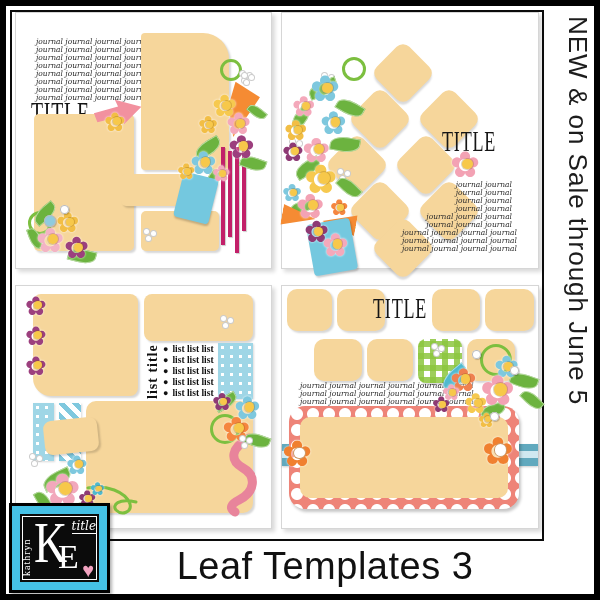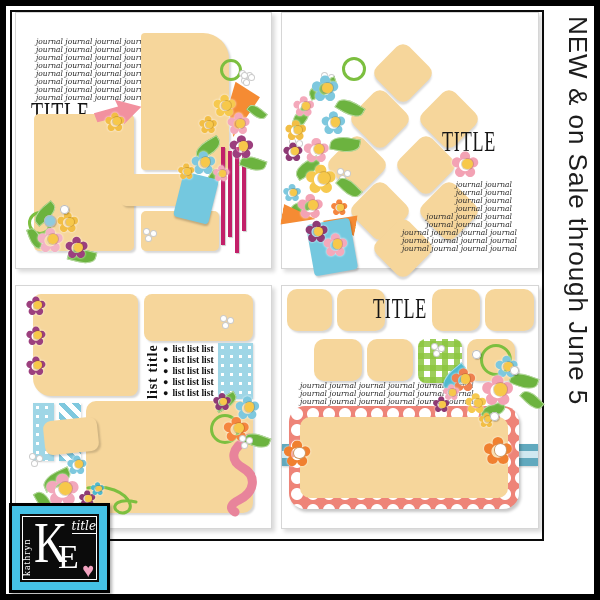--- a/index.html
+++ b/index.html
@@ -299,20 +299,21 @@
     <span class="fl" style="left:150px;top:108px;font-size:22px;color:#8E3A75;">✿</span>
     <span class="fl" style="left:182px;top:104px;font-size:28px;color:#F6C94F;">✿</span>
     <span class="fl" style="left:196px;top:124px;font-size:20px;color:#F2BE45;">✿</span>
     <div class="button" style="left:190px;top:64px;width:9px;height:9px;"></div>
     <div class="button" style="left:228px;top:80px;width:9px;height:9px;"></div>
     <div class="button" style="left:208px;top:126px;width:9px;height:9px;"></div>
   </div>
 
   <div class="side-text">NEW &amp; on Sale through June 5</div>
 
+  <div class="footer-title">Leaf Templates 3</div>
 
   <div class="logo">
     <div class="logo-inner">
       <span class="logo-kathryn">kathryn</span>
       <span class="logo-k">K</span>
       <span class="logo-estry">title</span>
       <span class="logo-e">E</span>
       <span class="logo-heart">♥</span>
     </div>
   </div>

